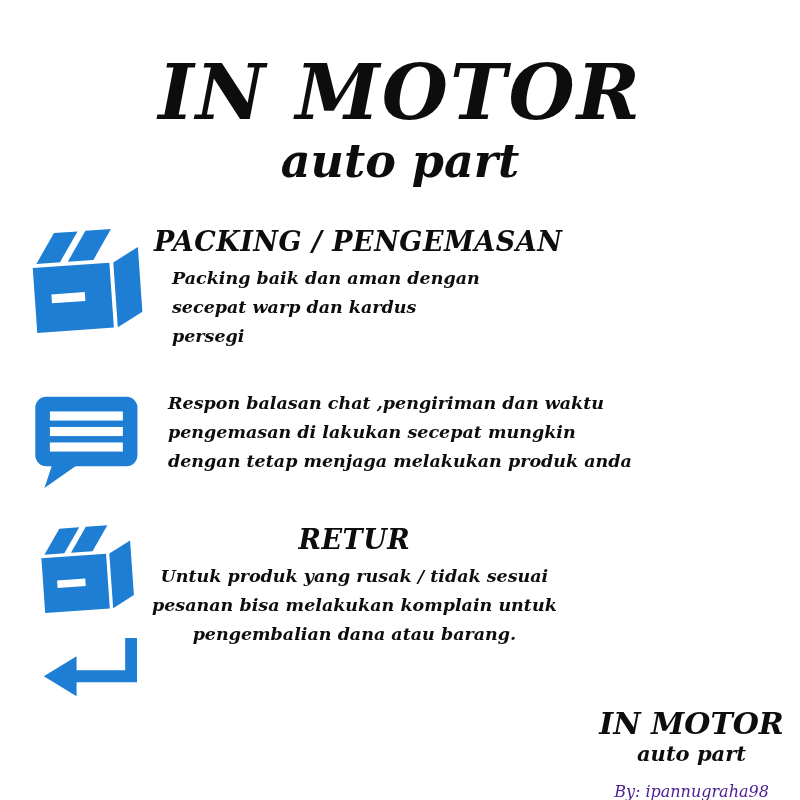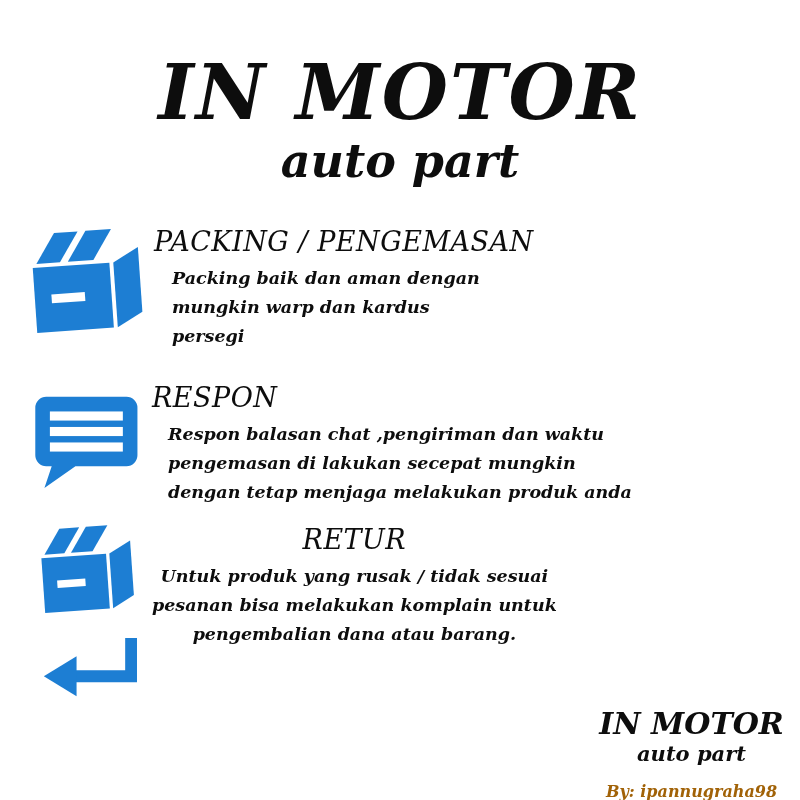--- a/index.html
+++ b/index.html
@@ -34,21 +34,21 @@
     font-size: 46px;
     font-weight: bold;
     font-style: italic;
     color: #0d0d0d;
   }
   .icon { position: absolute; color: var(--accent, #1d7ed3); }
   .icon svg { width: 100%; height: 100%; display: block; }
   .section-text { position: absolute; }
   .section-heading {
     font-size: 27px;
-    font-weight: normal;
+    font-weight: bold;
     font-style: italic;
     letter-spacing: 0.5px;
     color: #0d0d0d;
     white-space: nowrap;
   }
   .section-lines { margin-top: 7px; margin-left: 18px; }
   .body-line {
     font-size: 17.5px;
     font-weight: bold;
     font-style: italic;
@@ -71,24 +71,24 @@
   }
   .footer-subtitle {
     font-size: 21px;
     font-weight: bold;
     font-style: italic;
     margin-top: 0px;
     color: #0d0d0d;
   }
   .footer-byline {
     font-size: 16px;
-    font-weight: bold;
+    font-weight: normal;
     font-style: italic;
     margin-top: 16px;
-    color: #a16207;
+    color: #4c1d95;
     white-space: nowrap;
   }
 </style>
 </head>
 <body style="background: rgb(255, 255, 255); color: rgb(17, 17, 17);">
 
 <div class="canvas">
 
   <div class="brand-title">IN MOTOR</div>
   <div class="brand-subtitle">auto part</div>
@@ -101,35 +101,34 @@
         <rect x="10" y="42" width="78" height="66"></rect>
         <polygon points="92,42 118,28 118,94 92,108"></polygon>
       </g>
       <rect x="27" y="70" width="34" height="9" fill="#ffffff" transform="rotate(-4 65 60)"></rect>
     </svg>
   </div>
   <div class="section-text" style="left:154px; top:226px;">
     <div class="section-heading">PACKING / PENGEMASAN</div>
     <div class="section-lines">
       <div class="body-line">Packing baik dan aman dengan</div>
-      <div class="body-line">mungkin warp dan kardus</div>
+      <div class="body-line">secepat warp dan kardus</div>
       <div class="body-line">persegi</div>
     </div>
   </div>
 
   <div class="icon" style="left:28px; top:384px; width:114px; height:116px;">
     <svg viewBox="0 0 125 115" aria-hidden="true">
       <path fill="currentColor" d="M20,8 h88 a12,12 0 0 1 12,12 v52 a12,12 0 0 1 -12,12 H52 L18,108 L26,84 h-6 a12,12 0 0 1 -12,-12 V20 a12,12 0 0 1 12,-12 Z"></path>
       <rect x="24" y="24" width="80" height="10" fill="#ffffff"></rect>
       <rect x="24" y="41" width="80" height="10" fill="#ffffff"></rect>
       <rect x="24" y="58" width="80" height="10" fill="#ffffff"></rect>
     </svg>
   </div>
   <div class="section-text" style="left:152px; top:382px;">
-    <div class="section-heading">RESPON</div>
     <div class="section-lines" style="margin-left:16px;">
       <div class="body-line">Respon balasan chat ,pengiriman dan waktu</div>
       <div class="body-line">pengemasan di lakukan secepat mungkin</div>
       <div class="body-line">dengan tetap menjaga melakukan produk anda</div>
     </div>
   </div>
 
   <div class="icon" style="left:34px; top:518px; width:108px; height:104px;">
     <svg viewBox="0 0 130 120" aria-hidden="true">
       <g fill="currentColor" transform="rotate(-4 65 60)">

